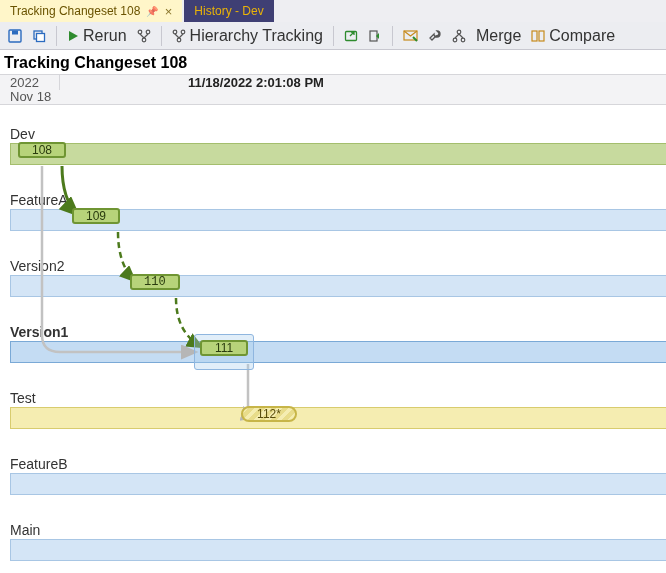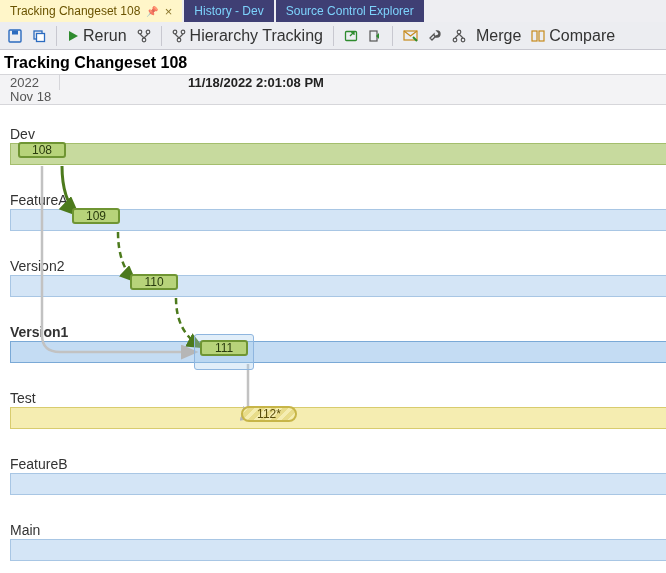--- a/index.html
+++ b/index.html
@@ -25,21 +25,21 @@
     gap: 6px;
     font-size: 12px;
     cursor: pointer;
   }
   .tab.active {
     background: #fff6c9;
     color: #6a5300;
   }
   .tab.inactive {
     background: #3f3f74;
-    color: #7dd3fc;
+    color: #eab308;
     margin-left: 2px;
   }
   .tab .pin { font-size: 10px; opacity: .7; }
   .tab .closex { font-size: 13px; opacity: .8; }
   .toolbar {
     display: flex;
     align-items: center;
     height: 28px;
     background: #ecedf1;
     border-bottom: 1px solid #c8c8d0;
@@ -152,23 +152,20 @@
 <body>
 
 <div class="tabbar">
   <div class="tab active">
     <span>Tracking Changeset 108</span>
     <span class="pin">📌</span>
     <span class="closex">×</span>
   </div>
   <div class="tab inactive">
     <span>History - Dev</span>
-  </div>
-  <div class="tab inactive">
-    <span>Source Control Explorer</span>
   </div>
 </div>
 
 <div class="toolbar">
   <div class="tbtn" title="Save">
     <svg width="14" height="14" viewBox="0 0 14 14">
         <rect x="1" y="1" width="12" height="12" rx="1" fill="none" stroke="#2b6bbf" stroke-width="1.4"></rect>
         <rect x="4" y="1.5" width="6" height="4" fill="#2b6bbf"></rect>
       </svg>
   </div>
@@ -289,17 +286,17 @@
     <path d="M 118 127 Q 118 160, 135 176" fill="none" stroke="#4c7a1c" stroke-width="2.5" stroke-dasharray="6 4" marker-end="url(#ah-green)"></path>
 
     <path d="M 176 193 Q 176 228, 202 242" fill="none" stroke="#4c7a1c" stroke-width="2.5" stroke-dasharray="6 4" marker-end="url(#ah-green)"></path>
 
     <path d="M 42 61 L 42 230 Q 42 247, 60 247 L 196 247" fill="none" stroke="#c2c2c2" stroke-width="2.5" marker-end="url(#ah-grey)"></path>
 
     <path d="M 248 259 L 248 300 Q 248 310, 256 312" fill="none" stroke="#c2c2c2" stroke-width="2.5" marker-end="url(#ah-grey)"></path>
   </svg>
 <div class="cs-box" style="left: 18px; top: 37px; min-width: 48px;">108</div>
     <div class="cs-box" style="left: 72px; top: 103px; min-width: 48px;">109</div>
-    <div class="cs-box" style="left: 130px; top: 169px; min-width: 48px;">110</div>
+    <div class="cs-box" style="left: 130px; top: 169px; min-width: 48px; font-family: Liberation Mono, monospace;">110</div>
     <div class="sel-halo" style="left: 194px; top: 229px; width: 60px; height: 36px;"></div>
     <div class="cs-box" style="left: 200px; top: 235px; min-width: 48px;">111</div>
     <div class="cs-box partial" style="left: 241px; top: 301px; min-width: 56px;">112*</div>
   </div>
 
 </body></html>

